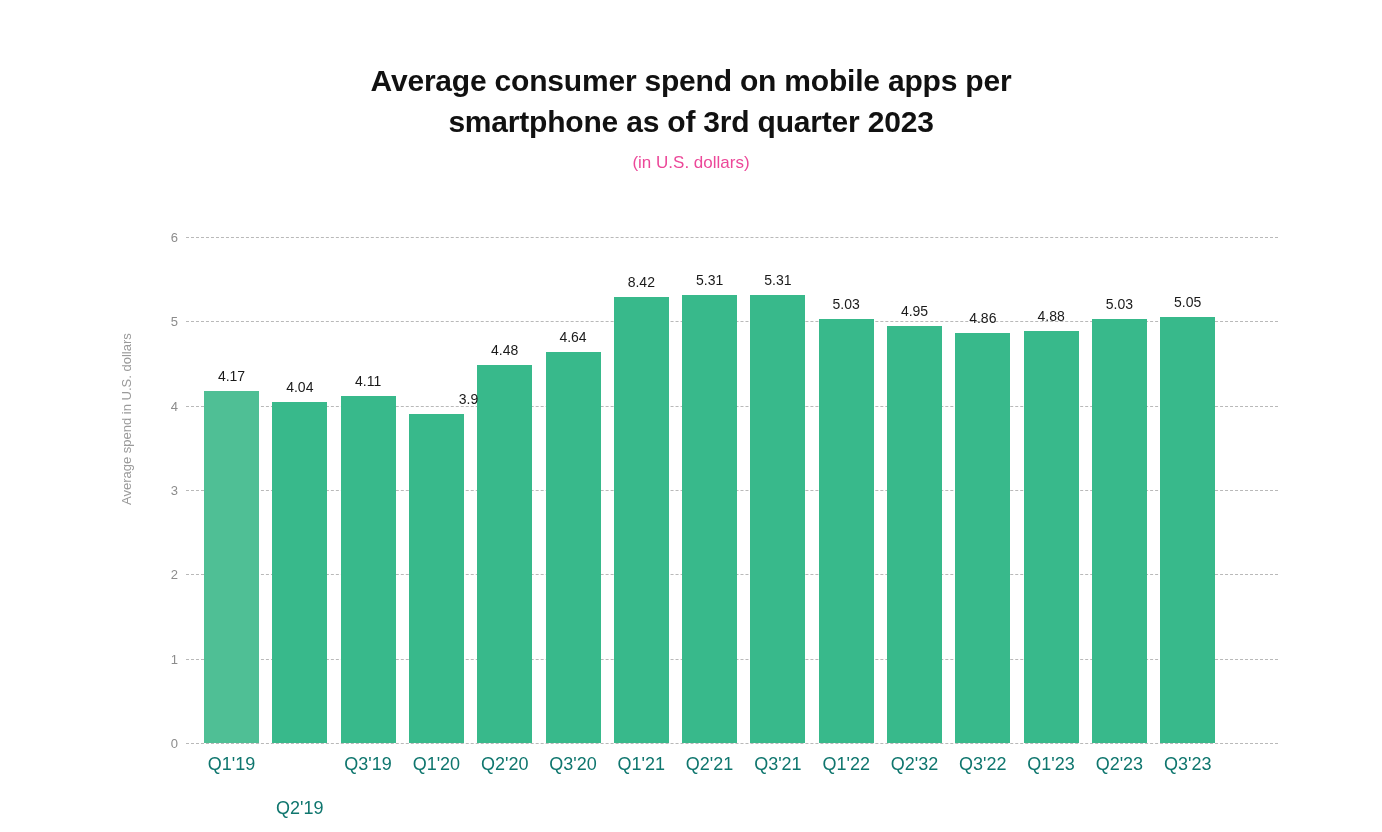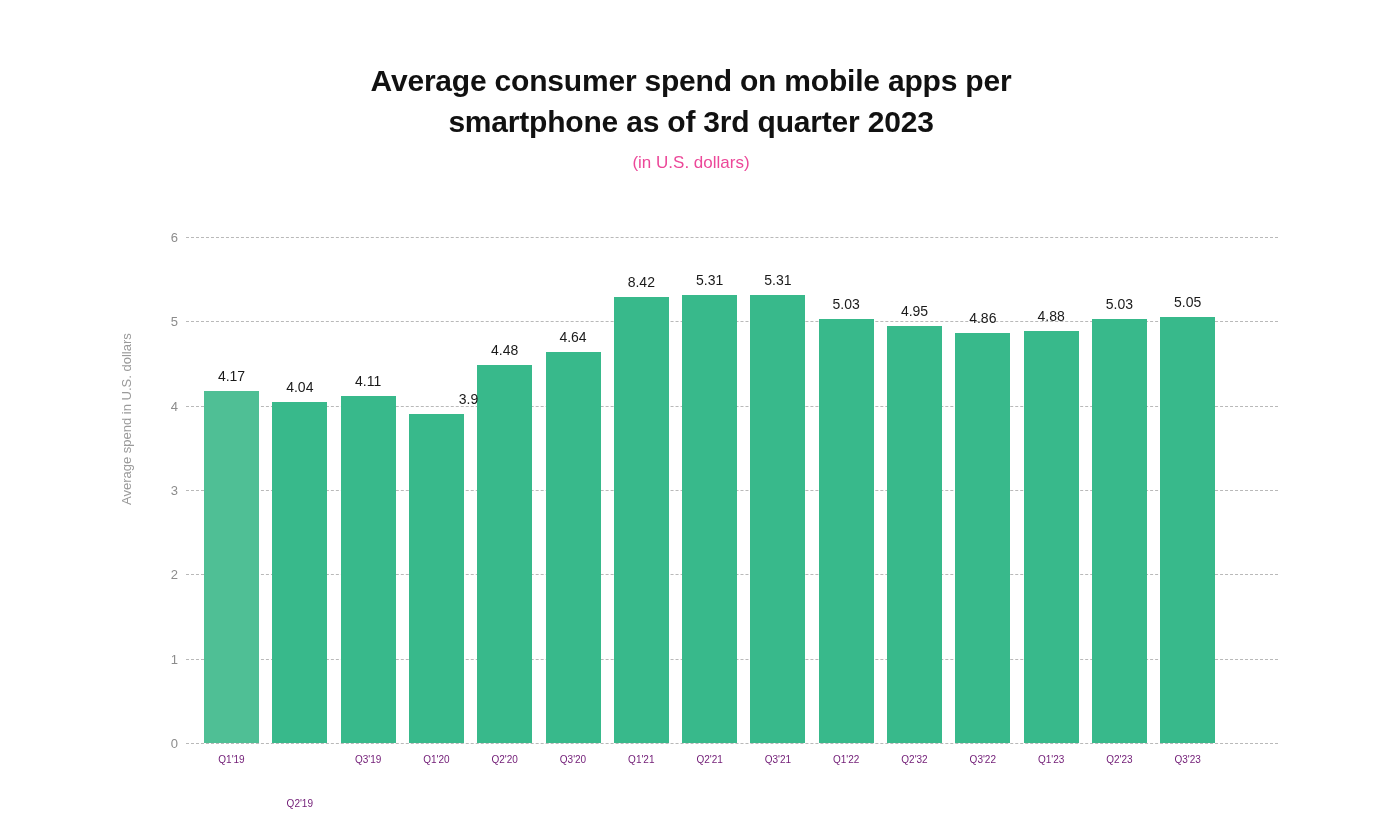--- a/index.html
+++ b/index.html
@@ -94,22 +94,22 @@
     position: absolute;
     font-size: 14px;
     color: #1a1a1a;
     text-align: center;
     line-height: 1;
     white-space: nowrap;
   }
 
   .x-tick-label {
     position: absolute;
-    font-size: 10px;
-    color: #701a75;
+    font-size: 18px;
+    color: #0f766e;
     text-align: center;
     line-height: 1;
     white-space: nowrap;
   }
 </style>
 </head>
 <body>
 
 <div id="chart-root">
 

